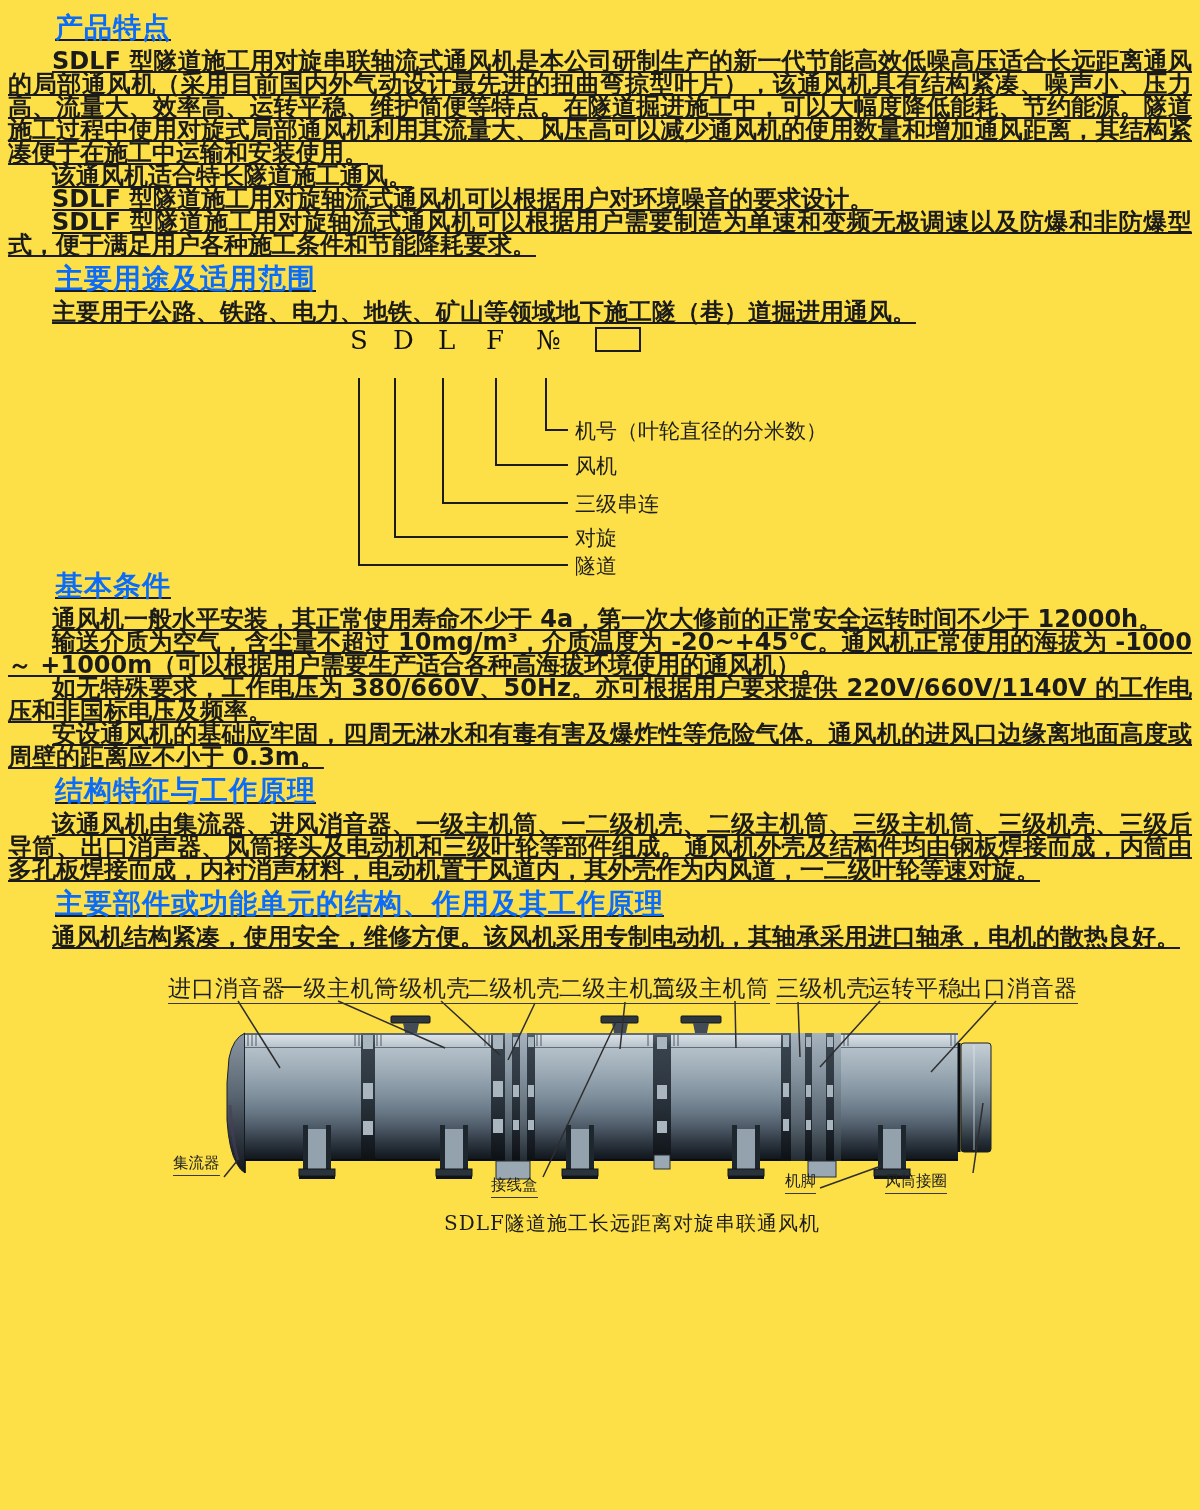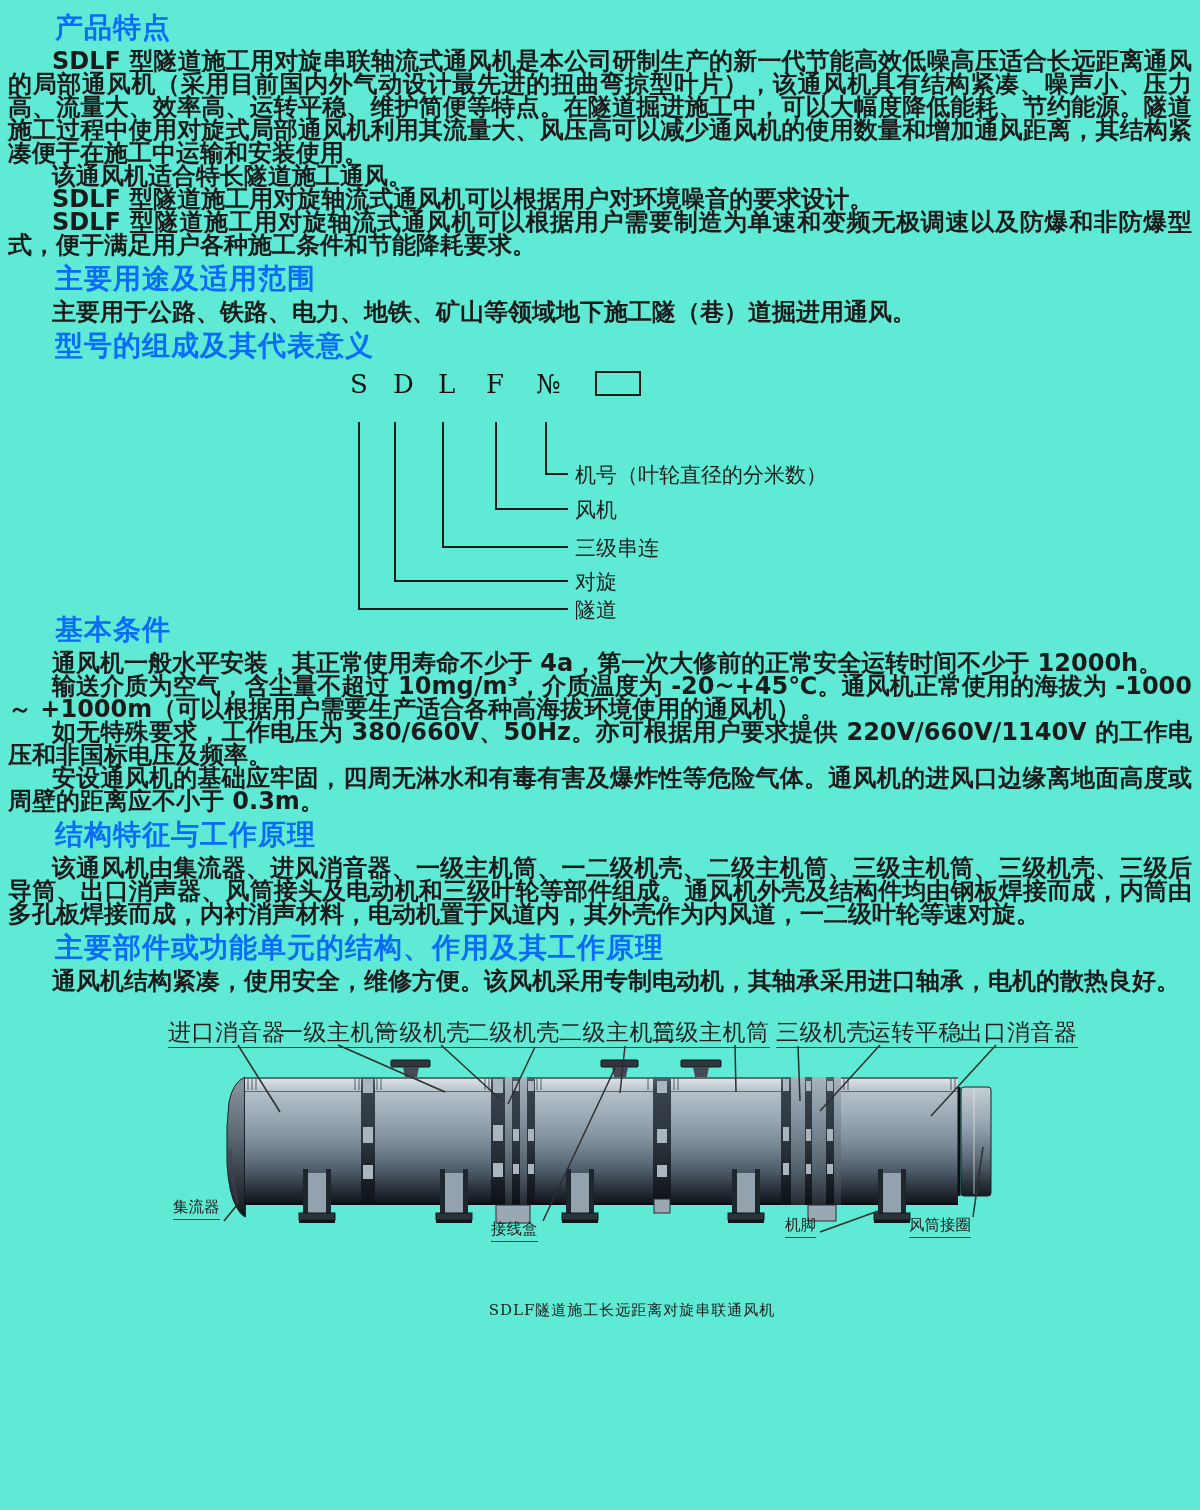--- a/index.html
+++ b/index.html
@@ -1,52 +1,51 @@
 <!DOCTYPE html>
 <html><head>
 <meta charset="utf-8">
 <style>
   html,body{margin:0;padding:0;background:#ffffff;}
   body{width:1200px;font-family:"DejaVu Sans","Liberation Sans",sans-serif;color:#1b1b1b;}
-  .page{width:1200px;height:1510px;padding:12px 8px 0 8px;box-sizing:border-box;overflow:hidden;position:relative;background:#5eead4;}
+  .page{width:1200px;height:1510px;padding:12px 8px 0 8px;box-sizing:border-box;overflow:hidden;position:relative;background:#fde047;text-decoration:underline;}
   .sec-h{font-size:28px;line-height:32px;font-weight:800;color:#0b6cfa;margin:6px 0 6px 47px;letter-spacing:1px;}
   .sec-h.first{margin-top:0;}
   .body-p{font-size:24px;line-height:23px;font-weight:600;margin:0;text-indent:44px;text-align:justify;overflow-wrap:break-word;}
   
   .model-diagram{position:relative;height:240px;overflow:visible;}
   .model-diagram svg{position:absolute;left:0;top:0;overflow:visible;}
   .code-letter{font-family:"DejaVu Serif","Liberation Serif",serif;font-size:26px;fill:#121212;}
   .code-line{fill:none;stroke:#1c1c1c;stroke-width:2;}
   .code-box{fill:none;stroke:#1c1c1c;stroke-width:2;}
   .branch-label{font-size:21px;font-weight:500;fill:#1e1e1e;}
   
   .fan-diagram{position:relative;height:322px;margin-top:6px;overflow:hidden;}
   .fan-diagram svg{position:absolute;left:0;top:0;}
   .fan-label{position:absolute;font-family:"DejaVu Serif","Liberation Serif",serif;color:#222;
              border-bottom:1.5px solid #3a3a3a;padding-bottom:2px;white-space:nowrap;line-height:1.15;}
   .fan-label.top{font-size:23px;letter-spacing:0.5px;}
   .fan-label.bottom{font-size:15.5px;}
-  .fan-caption{position:absolute;font-family:"DejaVu Serif","Liberation Serif",serif;font-size:15px;
-               color:#1d1d1d;letter-spacing:1px;white-space:nowrap;transform:translateX(-50%);margin-top:47px;}
+  .fan-caption{position:absolute;font-family:"DejaVu Serif","Liberation Serif",serif;font-size:20px;
+               color:#1d1d1d;letter-spacing:1px;white-space:nowrap;transform:translateX(-50%);}
 </style>
 </head>
 <body>
 
 <div class="page">
 
   <h2 class="sec-h first">产品特点</h2>
   <p class="body-p">SDLF 型隧道施工用对旋串联轴流式通风机是本公司研制生产的新一代节能高效低噪高压适合长远距离通风的局部通风机（采用目前国内外气动设计最先进的扭曲弯掠型叶片），该通风机具有结构紧凑、噪声小、压力高、流量大、效率高、运转平稳、维护简便等特点。在隧道掘进施工中，可以大幅度降低能耗、节约能源。隧道施工过程中使用对旋式局部通风机利用其流量大、风压高可以减少通风机的使用数量和增加通风距离，其结构紧凑便于在施工中运输和安装使用。</p>
   <p class="body-p">该通风机适合特长隧道施工通风。</p>
   <p class="body-p">SDLF 型隧道施工用对旋轴流式通风机可以根据用户对环境噪音的要求设计。</p>
   <p class="body-p">SDLF 型隧道施工用对旋轴流式通风机可以根据用户需要制造为单速和变频无极调速以及防爆和非防爆型式，便于满足用户各种施工条件和节能降耗要求。</p>
 
   <h2 class="sec-h">主要用途及适用范围</h2>
   <p class="body-p">主要用于公路、铁路、电力、地铁、矿山等领域地下施工隧（巷）道掘进用通风。</p>
 
-  <h2 class="sec-h">型号的组成及其代表意义</h2>
 
   <div class="model-diagram">
     <svg width="1200" height="262" viewBox="0 0 1200 262">
       <g>
         <text class="code-letter" x="342" y="25">S</text>
         <text class="code-letter" x="385" y="25">D</text>
         <text class="code-letter" x="430" y="25">L</text>
         <text class="code-letter" x="478" y="25">F</text>
         <text class="code-letter" x="528" y="25">№</text>
         <rect class="code-box" x="588" y="4" width="44" height="23"></rect>
@@ -294,18 +293,18 @@
     <div class="fan-label top" style="left:458px;top:20px;">二级机壳</div>
     <div class="fan-label top" style="left:551px;top:20px;">二级主机筒</div>
     <div class="fan-label top" style="left:644px;top:20px;">三级主机筒</div>
     <div class="fan-label top" style="left:768px;top:20px;">三级机壳</div>
     <div class="fan-label top" style="left:860px;top:20px;">运转平稳</div>
     <div class="fan-label top" style="left:952px;top:20px;">出口消音器</div>
 
     <div class="fan-label bottom" style="left:165px;top:200px;">集流器</div>
     <div class="fan-label bottom" style="left:483px;top:222px;">接线盒</div>
     <div class="fan-label bottom" style="left:777px;top:218px;">机脚</div>
-    <div class="fan-label bottom" style="left:901px;top:218px;">风筒接圈</div>
+    <div class="fan-label bottom" style="left:877px;top:218px;">风筒接圈</div>
 
     <div class="fan-caption" style="left:624px;top:255px;">SDLF隧道施工长远距离对旋串联通风机</div>
   </div>
 
 </div>
 
 </body></html>

